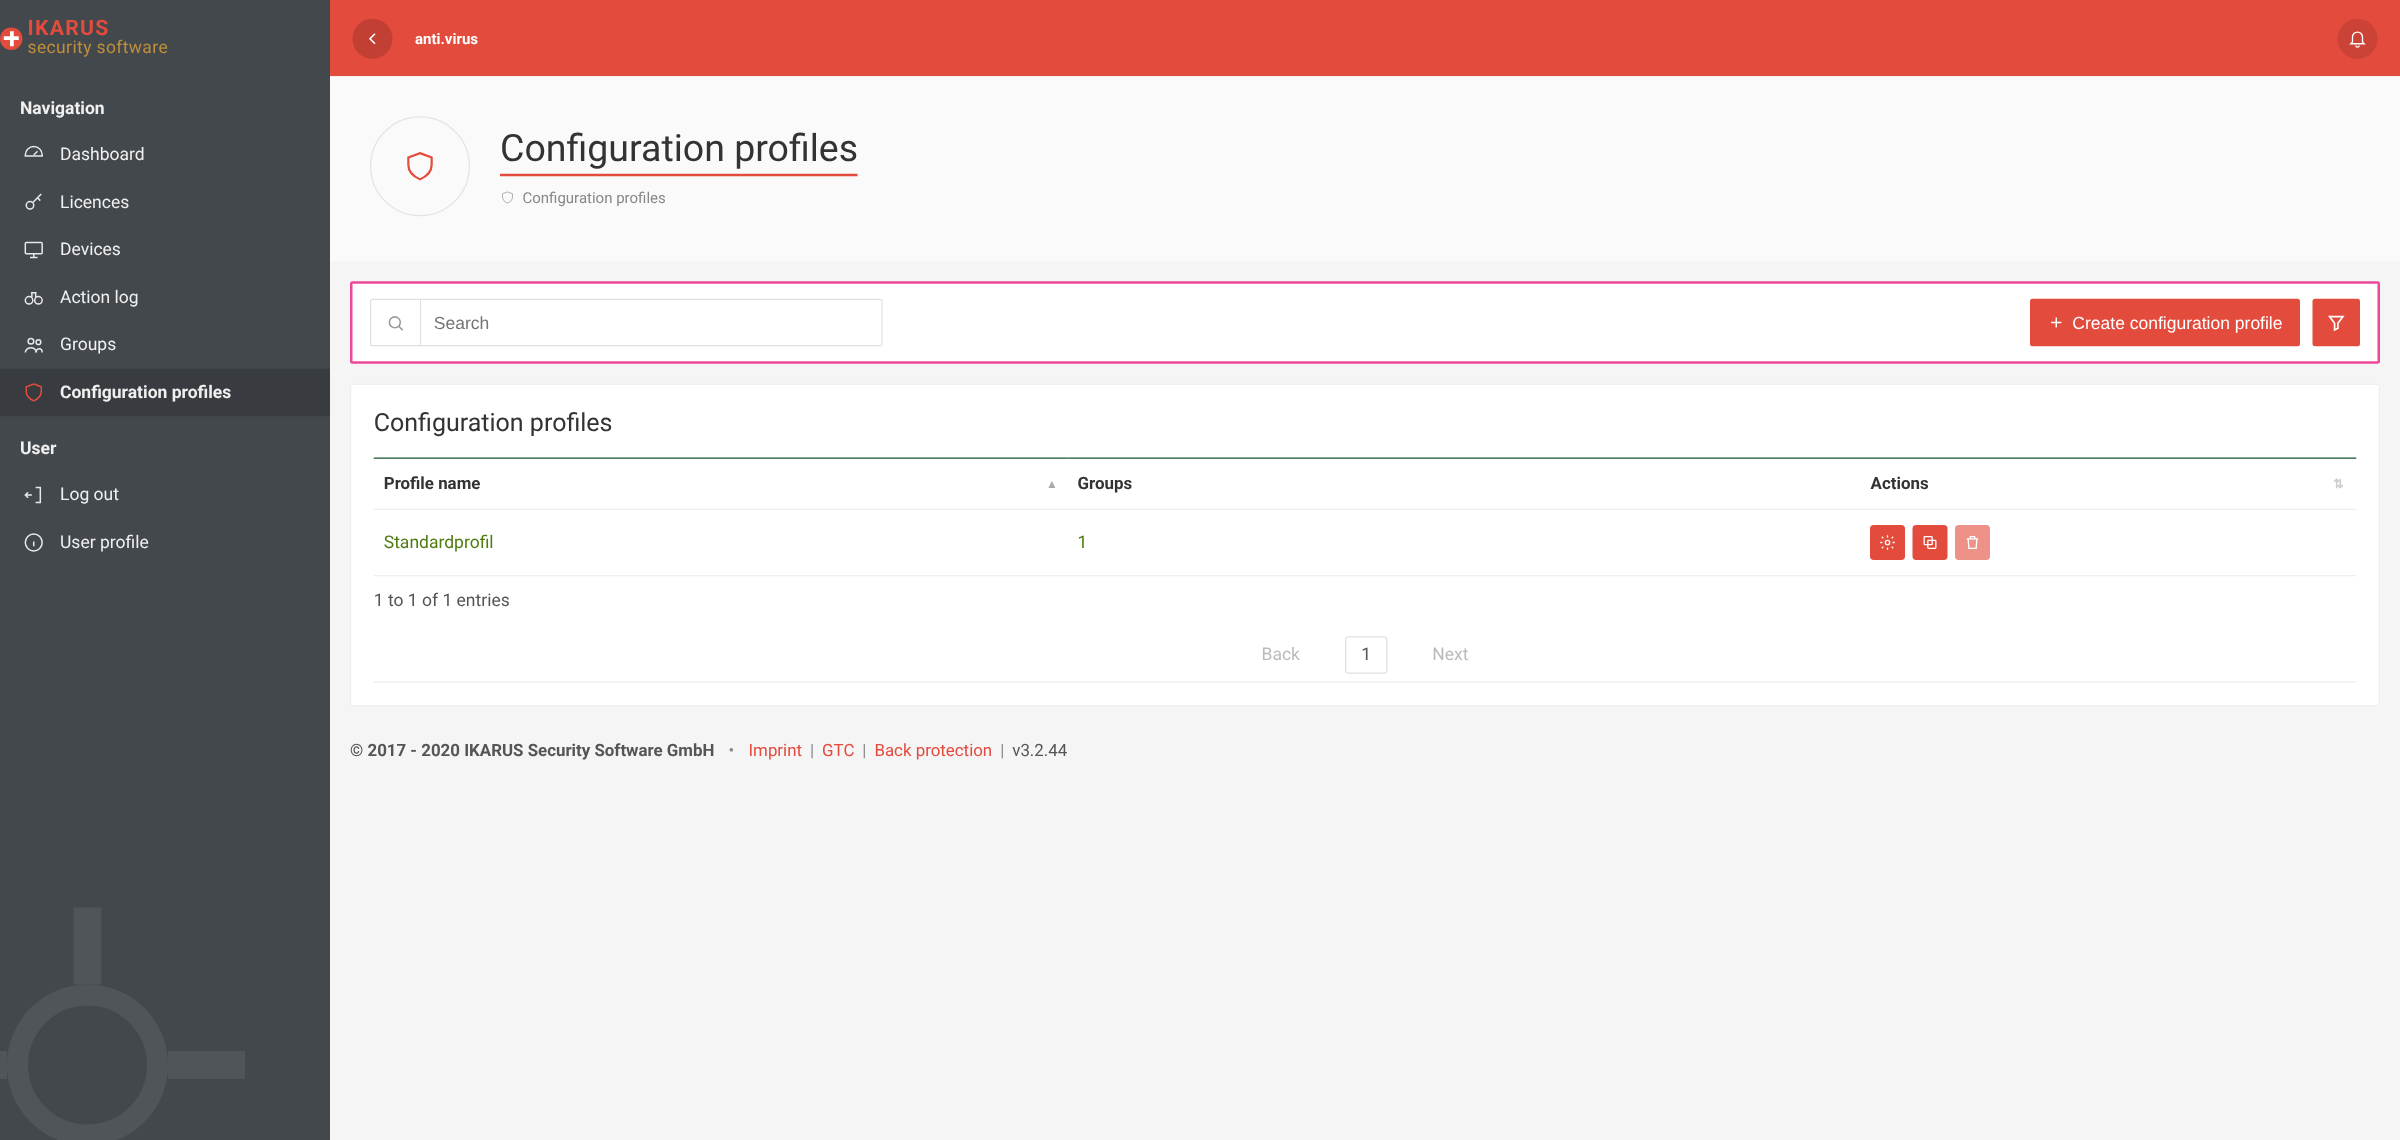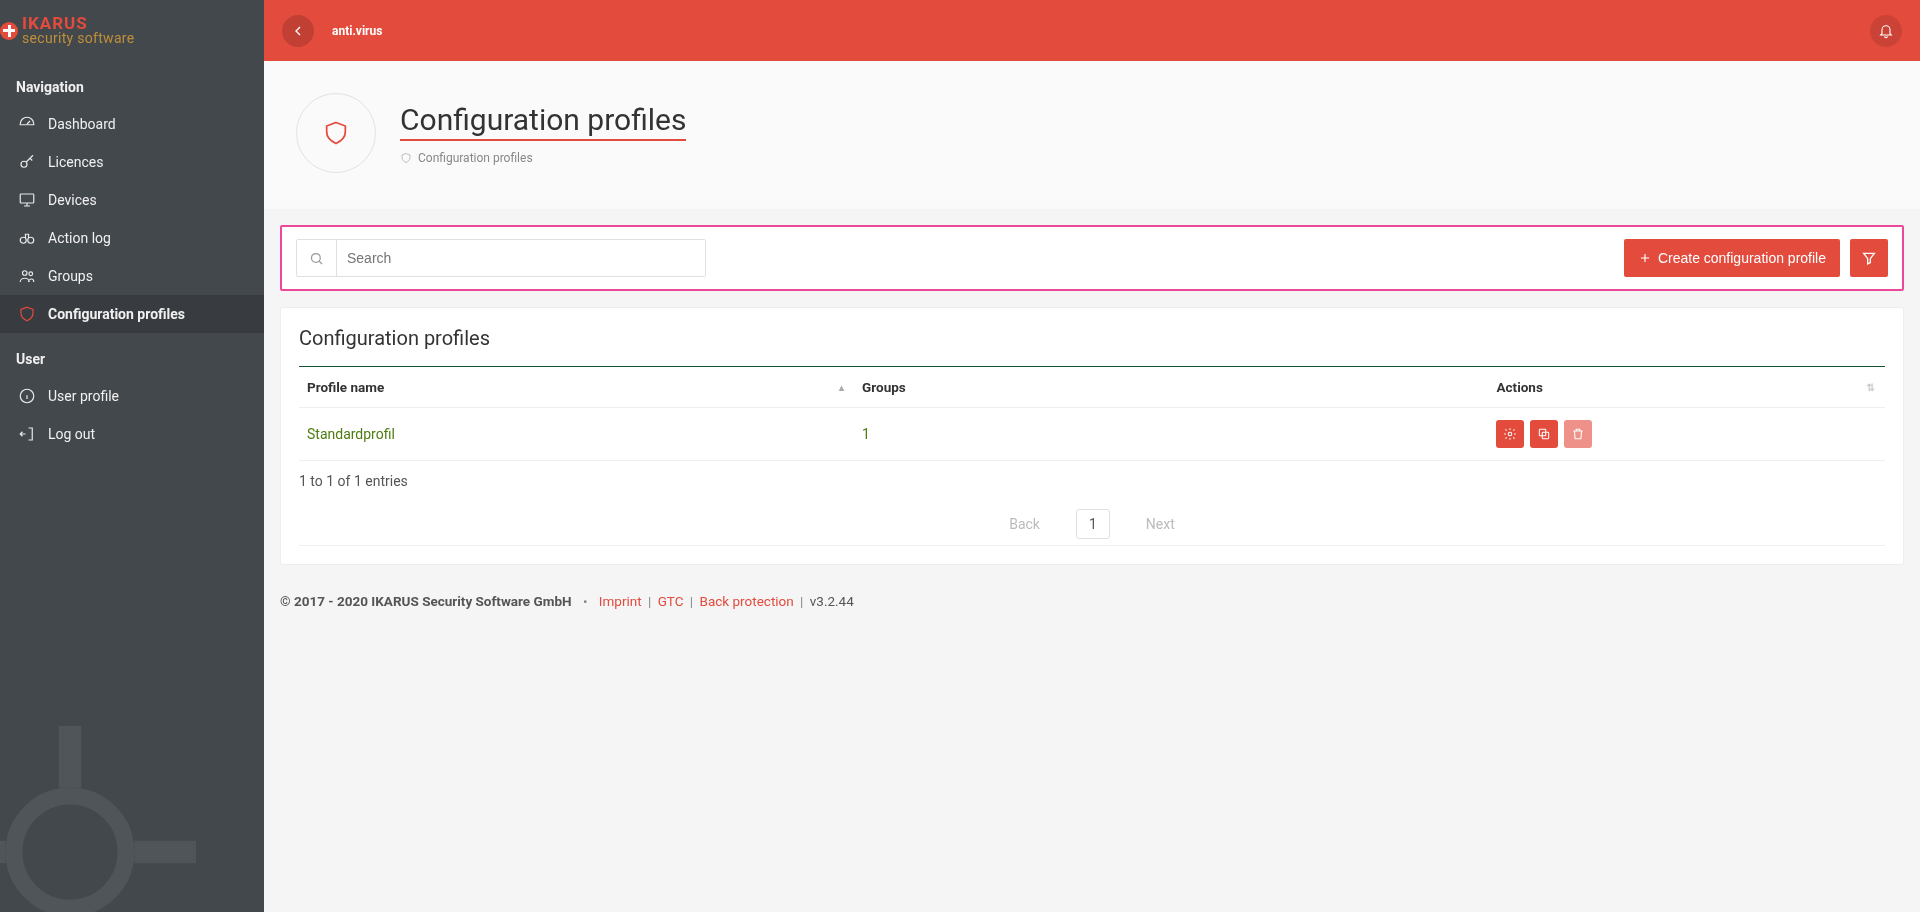--- a/index.html
+++ b/index.html
@@ -145,33 +145,33 @@
         </svg>
       </span>
     <span>Configuration profiles</span>
   </div>
 
   <div class="nav-heading">User</div>
 
   <div class="nav-item">
     <span class="icon">
         <svg viewBox="0 0 24 24">
+          <path d="M14 4h5v16h-5M10 12H3M6 9l-3 3 3 3"></path>
+        </svg>
+      </span>
+    <span>Log out</span>
+  </div>
+  <div class="nav-item">
+    <span class="icon">
+        <svg viewBox="0 0 24 24">
           <circle cx="12" cy="12" r="9"></circle>
           <path d="M12 8h0M12 11v5"></path>
         </svg>
       </span>
     <span>User profile</span>
-  </div>
-  <div class="nav-item">
-    <span class="icon">
-        <svg viewBox="0 0 24 24">
-          <path d="M14 4h5v16h-5M10 12H3M6 9l-3 3 3 3"></path>
-        </svg>
-      </span>
-    <span>Log out</span>
   </div>
 
   <svg class="watermark" viewBox="0 0 100 100">
       <circle cx="50" cy="50" r="20" fill="none" stroke="#fff" stroke-width="6"></circle>
       <rect x="46" y="5" width="8" height="22" fill="#fff"></rect>
       <rect x="46" y="73" width="8" height="22" fill="#fff"></rect>
       <rect x="5" y="46" width="22" height="8" fill="#fff"></rect>
       <rect x="73" y="46" width="22" height="8" fill="#fff"></rect>
     </svg>
 </aside>

